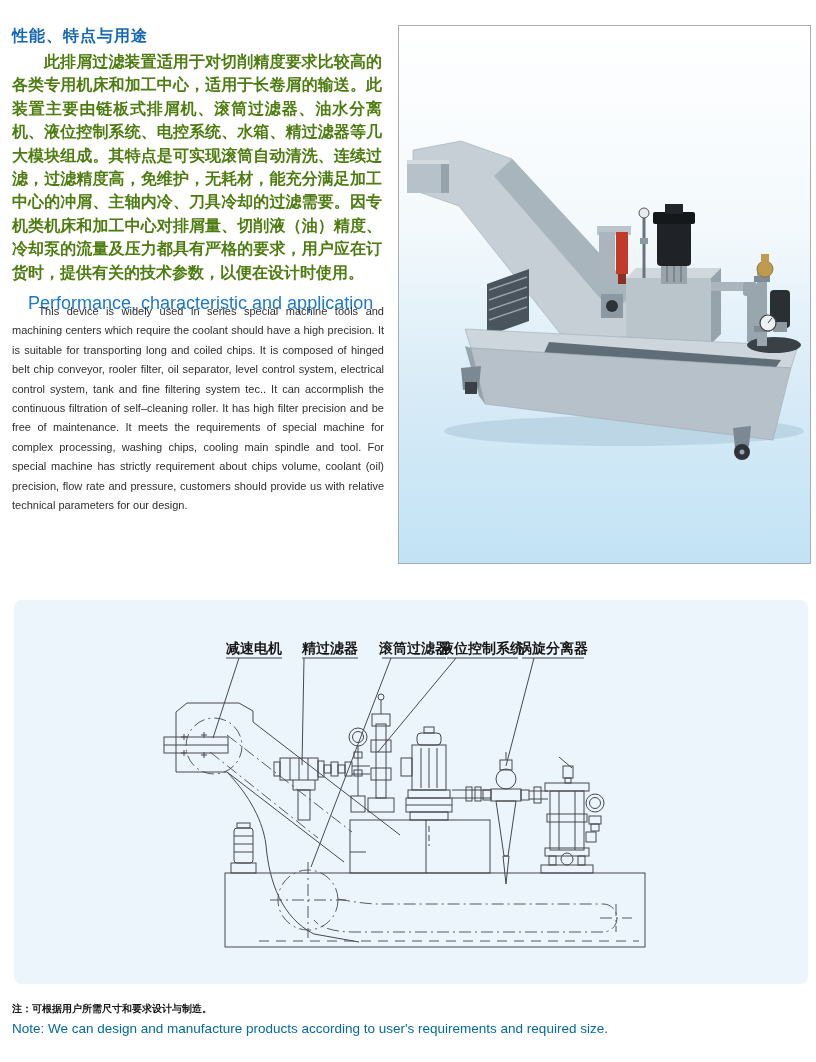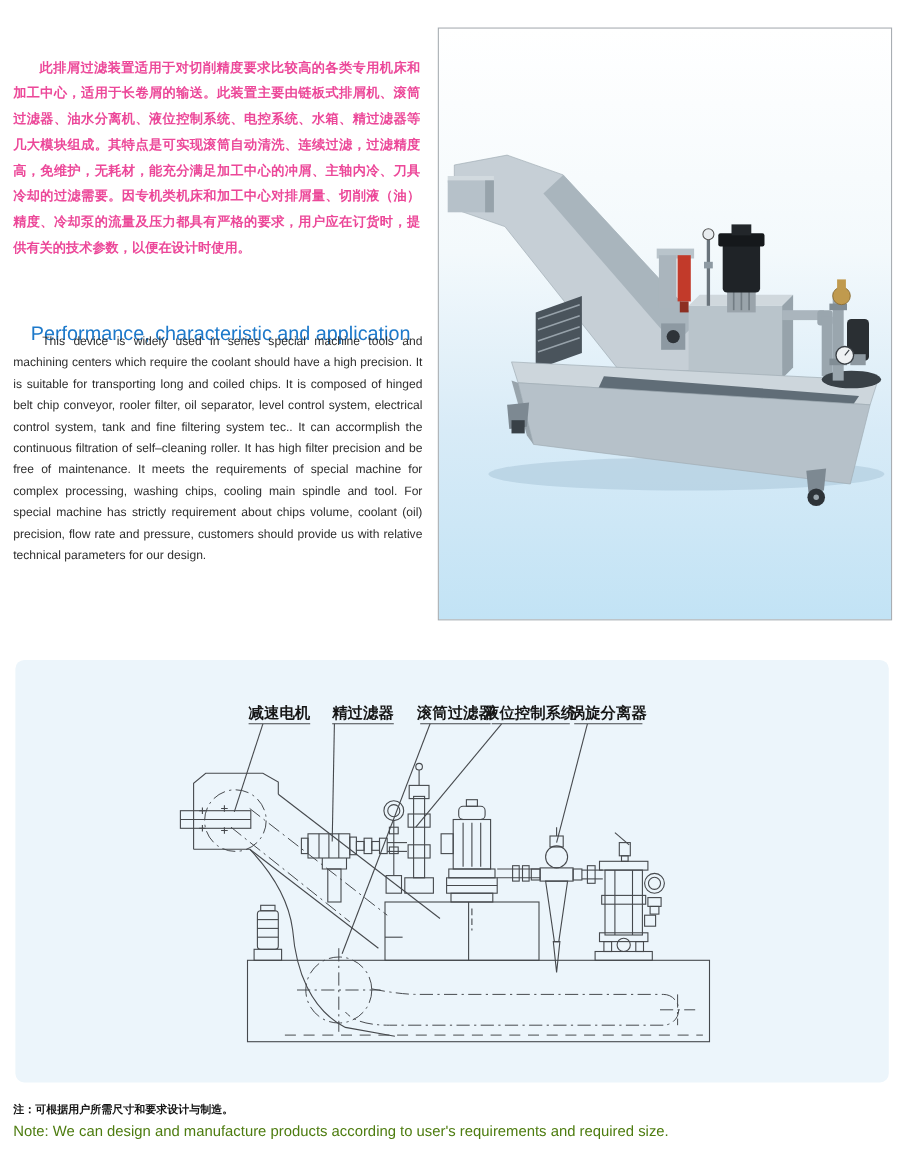--- a/index.html
+++ b/index.html
@@ -1,45 +1,46 @@
 <!DOCTYPE html>
 <html><head>
 <meta charset="utf-8">
 <style>
   html,body{margin:0;padding:0;background:#fff;}
   .page{position:relative;width:816px;height:1062px;background:#ffffff;overflow:hidden;
         font-family:"Liberation Sans","DejaVu Sans",sans-serif;}
   .zh-heading{position:absolute;left:12px;top:26px;width:380px;margin:0;
       font-size:16px;font-weight:bold;color:#1566b4;letter-spacing:1px;}
   .zh-body{position:absolute;left:12px;top:50px;width:370px;margin:0;
-      font-size:12px;line-height:23.4px;font-weight:bold;color:#ec4899;
+      font-size:16px;line-height:23.4px;font-weight:bold;color:#4d7c0f;
       text-align:justify;text-indent:2em;}
   .en-heading{position:absolute;left:12px;top:277px;width:380px;margin:16px;
       font-size:18px;font-weight:normal;color:#1d79ca;}
   .en-body{position:absolute;left:12px;top:302px;width:372px;margin:0;
       font-size:11px;line-height:19.4px;color:#2e2e2e;
       text-align:justify;text-indent:2.4em;}
   .photo{position:absolute;left:398px;top:25px;width:413px;height:539px;
       border:1px solid #a9aeb3;box-sizing:border-box;
       background:linear-gradient(180deg,#ffffff 0%,#f3f9fc 38%,#d8ebf7 68%,#c2e3f5 100%);}
   .photo svg{position:absolute;left:0;top:0;}
   .diagram{position:absolute;left:14px;top:600px;width:794px;height:384px;
       background:#ecf5fb;border-radius:8px;}
   .note-zh{position:absolute;left:12px;top:1002px;margin:0;
       font-size:10px;font-weight:bold;color:#141414;}
   .note-en{position:absolute;left:12px;top:1021px;margin:0;
-      font-size:13.5px;color:#4d7c0f;}
+      font-size:13.5px;color:#0369a1;}
   .dlabel{font-size:14px;font-weight:bold;fill:#161616;
       font-family:"Liberation Sans","DejaVu Sans",sans-serif;}
 </style>
 </head>
 <body>
 
 <div class="page">
 
+  <h2 class="zh-heading">性能、特点与用途</h2>
   <p class="zh-body">此排屑过滤装置适用于对切削精度要求比较高的各类专用机床和加工中心，适用于长卷屑的输送。此装置主要由链板式排屑机、滚筒过滤器、油水分离机、液位控制系统、电控系统、水箱、精过滤器等几大模块组成。其特点是可实现滚筒自动清洗、连续过滤，过滤精度高，免维护，无耗材，能充分满足加工中心的冲屑、主轴内冷、刀具冷却的过滤需要。因专机类机床和加工中心对排屑量、切削液（油）精度、冷却泵的流量及压力都具有严格的要求，用户应在订货时，提供有关的技术参数，以便在设计时使用。</p>
 
   <h2 class="en-heading">Performance, characteristic and application</h2>
   <p class="en-body">This device is widely used in series special machine tools and machining centers which require the coolant should have a high precision. It is suitable for transporting long and coiled chips. It is composed of hinged belt chip conveyor, rooler filter, oil separator, level control system, electrical control system, tank and fine filtering system tec.. It can accormplish the continuous filtration of self–cleaning roller. It has high filter precision and be free of maintenance. It meets the requirements of special machine for complex processing, washing chips, cooling main spindle and tool. For special machine has strictly requirement about chips volume, coolant (oil) precision, flow rate and pressure, customers should provide us with relative technical parameters for our design.</p>
 
   <div class="photo">
     <svg width="411" height="537" viewBox="0 0 411 537">
 
       <ellipse cx="225" cy="405" rx="180" ry="15" fill="rgba(110,145,175,0.22)"></ellipse>
 

